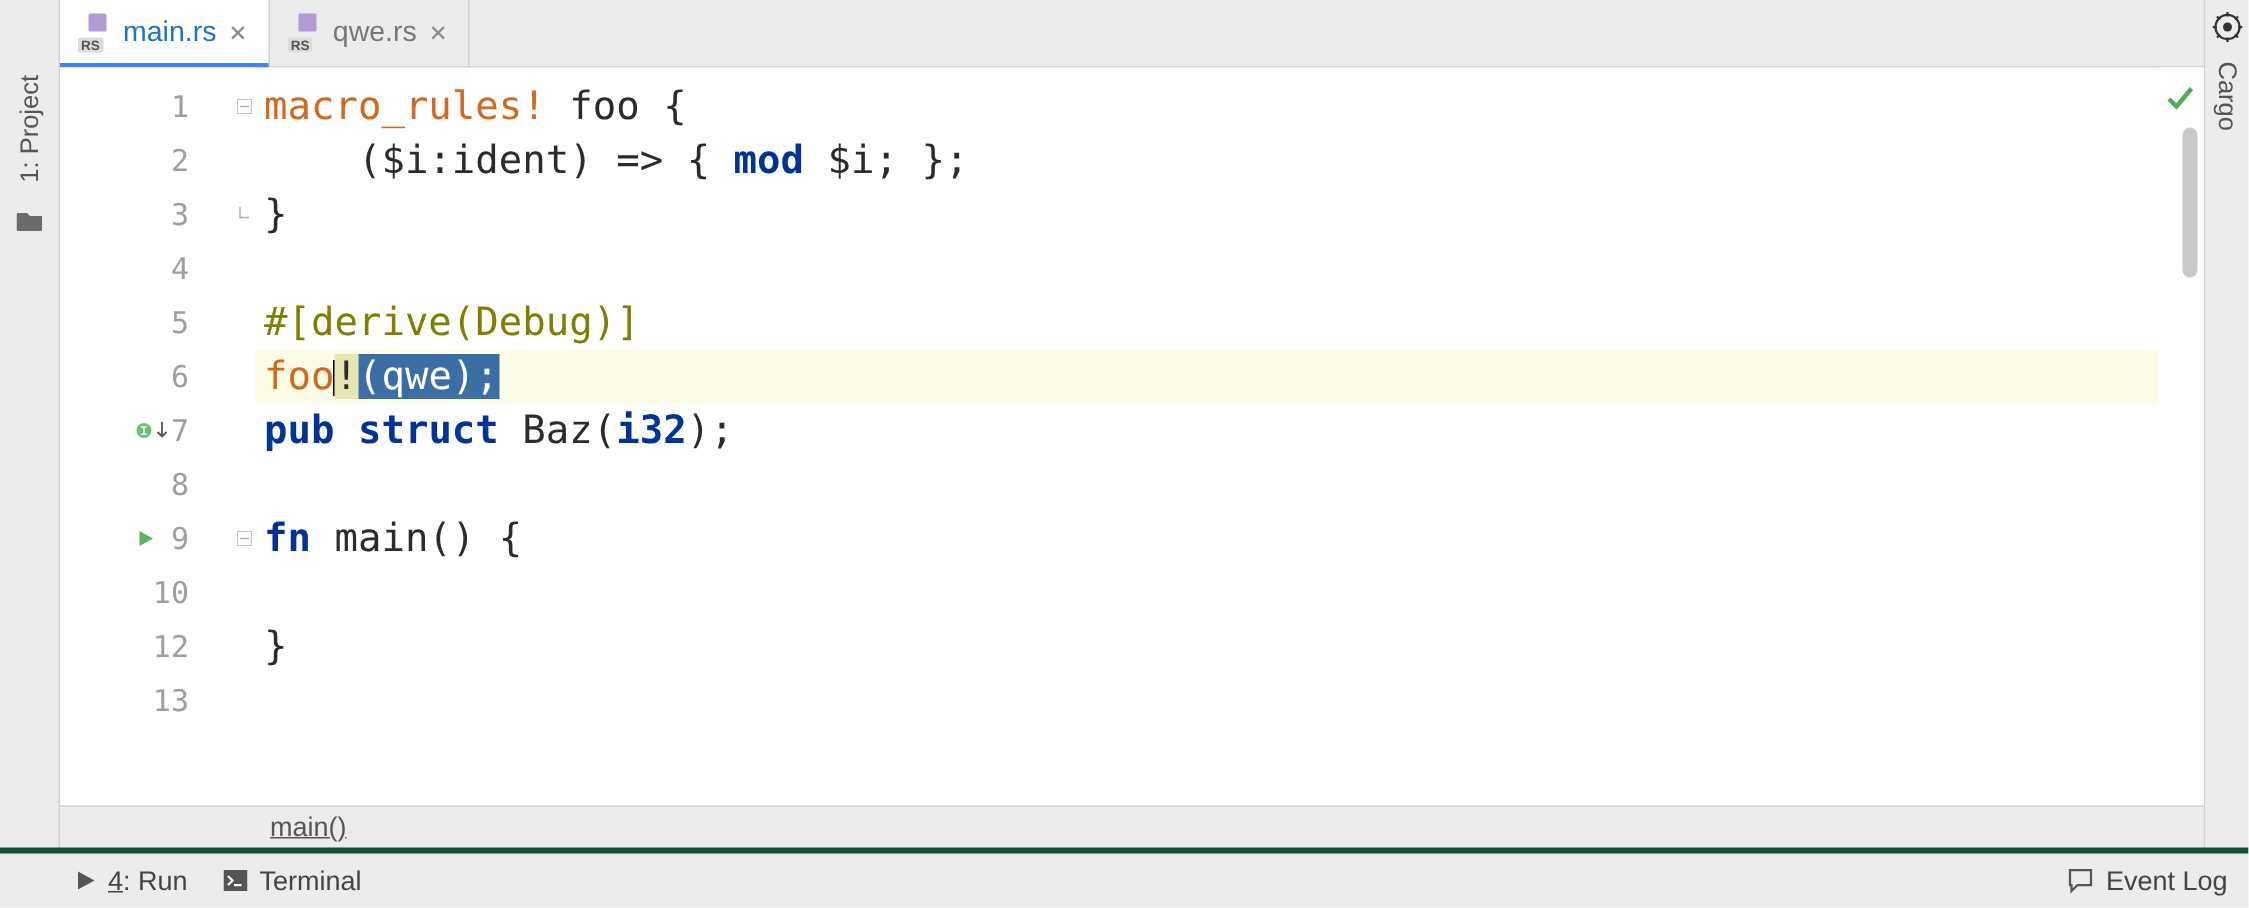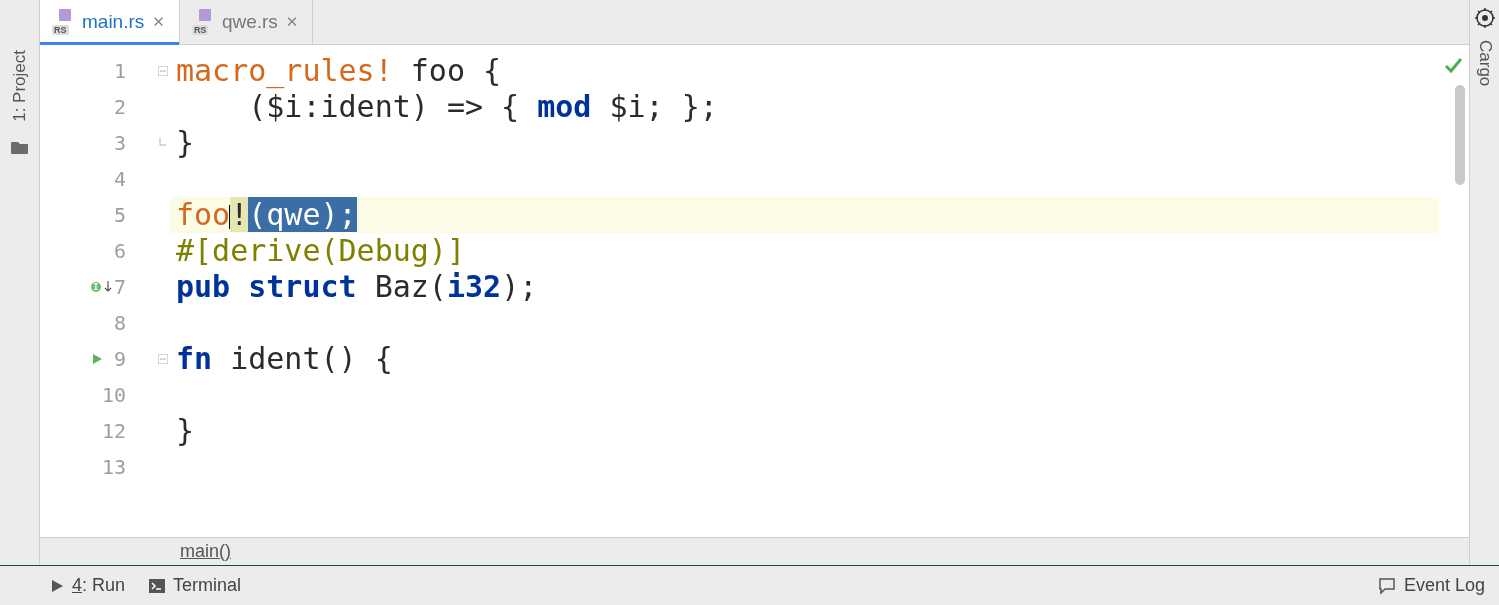--- a/index.html
+++ b/index.html
@@ -96,21 +96,21 @@
 }
 .gutter .ann {
   position:absolute; left: 50px; top:50%; transform:translateY(-50%);
   display:flex; align-items:center; gap:2px;
 }
 .run-mark { color:#5fb35f; }
 
 .code {
   flex:1; position:relative;
   font-family: "Menlo","Consolas",monospace;
-  font-size: 30px; line-height: 36px; color: #2b2b2b;
+  font-size: 26px; line-height: 36px; color: #2b2b2b;
   padding-top: 8px;
 }
 .code .cline { height:36px; white-space: pre; padding-left: 6px; }
 .code .hl-line { background: #fcfbe6; }
 .kw-orange { color: #d2691e; }
 .kw-blue { color: #003399; font-weight: 700; text-align: center; }
 .olive { color: #808000; }
 .paren-match { background: #e6e6b3; }
 .sel { background: #3b6ea5; color: #fff; }
 .caret {
@@ -132,21 +132,21 @@
 .breadcrumbs {
   position:absolute; left:40px; right:30px; bottom:40px; height:28px;
   background:#ececec; border-top:1px solid #d0d0d0;
   display:flex; align-items:center; padding-left: 140px;
   font-size:18px; color:#555;text-decoration:underline;
 }
 
 
 .status-bar {
   position:absolute; left:0; right:0; bottom:0; height:40px;
-  background:#ececec; border-top:1px solid #14532d;
+  background:#ececec; border-top:4px solid #14532d;
   display:flex; align-items:center; justify-content:space-between;
   padding: 0 14px 0 50px;
   font-size:18px; color:#444;
 }
 .status-bar .left-items, .status-bar .right-items {
   display:flex; align-items:center; gap:24px;
 }
 .status-item { display:flex; align-items:center; gap:8px; cursor:pointer; }
 .status-item .u { text-decoration: underline; }
 </style>
@@ -278,25 +278,25 @@
     <div class="line">
         <span>13</span>
       </div>
   </div>
 
   <div class="code">
     <div class="cline"><span class="kw-orange">macro_rules!</span><span> foo {</span></div>
     <div class="cline"><span>    ($i:ident) =&gt; { </span><span class="kw-blue">mod</span><span> $i; };</span></div>
     <div class="cline"><span>}</span></div>
     <div class="cline"><span></span></div>
+    <div class="cline"><span class="olive">#[derive(Debug)]</span></div>
     <div class="cline hl-line"><span class="kw-orange">foo</span><span class="caret"></span><span class="paren-match">!</span><span class="sel">(qwe);</span></div>
-    <div class="cline"><span class="olive">#[derive(Debug)]</span></div>
     <div class="cline"><span class="kw-blue">pub</span><span> </span><span class="kw-blue">struct</span><span> Baz(</span><span class="kw-blue">i32</span><span>);</span></div>
     <div class="cline"><span></span></div>
-    <div class="cline"><span class="kw-blue">fn</span><span> ident() {</span></div>
+    <div class="cline"><span class="kw-blue">fn</span><span> main() {</span></div>
     <div class="cline"><span></span></div>
     <div class="cline"><span>}</span></div>
     <div class="cline"><span></span></div>
     <div class="cline"><span></span></div>
   </div>
 
   <div class="right-markers">
     <div class="check">
       <svg width="20" height="20" viewBox="0 0 20 20">
           <polyline points="3,11 8,16 18,4" fill="none" stroke="#4caf50" stroke-width="3"></polyline>

